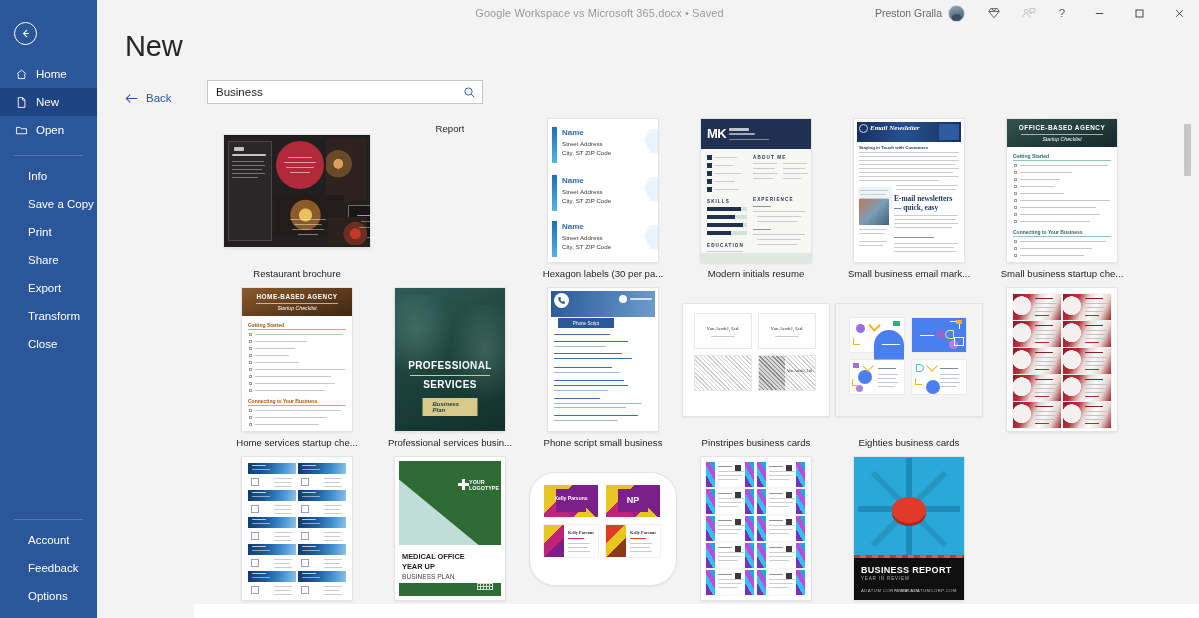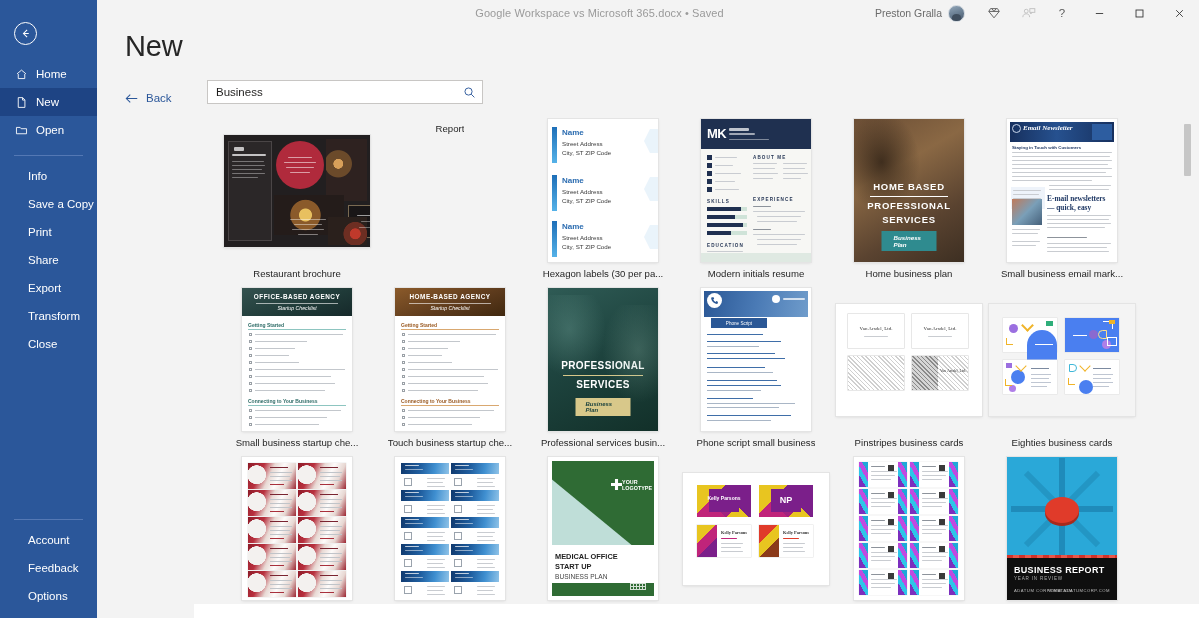--- a/index.html
+++ b/index.html
@@ -288,21 +288,21 @@
      clip-path: polygon(36% 0,64% 0,64% 36%,100% 36%,100% 64%,64% 64%,64% 100%,36% 100%,36% 64%,0 64%,0 36%,36% 36%); }
   .med-logo { position:absolute; right:6px; top:22px; color:#fff; font-size:5.4px; font-weight:700; line-height:1.2; }
   .med-t { position:absolute; left:7px; font-size:7.4px; font-weight:700; color:#222; }
   .med-t3 { position:absolute; left:7px; font-size:6.6px; color:#444; }
   .med-bar { position:absolute; left:4px; right:4px; bottom:4px; height:13px; background:#2f6b34; }
   .med-dots { position:absolute; right:8px; bottom:6px; width:16px; height:9px;
      background: repeating-linear-gradient(0deg,#fff 0 1px,transparent 1px 3px),
                  repeating-linear-gradient(90deg,#fff 0 1px,transparent 1px 3px); opacity:.8; }
 
   
-  .geo { background:#fff; }
+  .geo { background:#fff;border-radius:25px; }
   .geo-card { position:absolute; overflow:hidden; }
   .geo-pat { position:absolute; inset:0;
      background:
        linear-gradient(135deg,#e8c520 0 33%, transparent 33%),
        linear-gradient(45deg,#c0247a 0 33%, transparent 33%),
        linear-gradient(225deg,#7b1f8a 0 40%, transparent 40%),
        linear-gradient(315deg,#e8c520 0 28%, transparent 28%),
        #a2227f; }
   .geo-inner { position:absolute; left:22%; top:14%; right:22%; bottom:14%; background:#7b1f8a; }
   .geo-np { position:absolute; left:0; right:0; top:34%; text-align:center; color:#fff; font-size:9px; font-weight:700; }
@@ -554,32 +554,20 @@
             <div class="ln d" style="left:52px;top:110px;width:18px;"></div>
             <div class="ln" style="left:52px;top:115px;width:52px;"></div>
             <div class="ln" style="left:56px;top:120px;width:44px;"></div>
             <div class="ln" style="left:56px;top:125px;width:40px;"></div>
             <div class="res-foot"></div>
           </div>
             </div>
           <div class="cap">Modern initials resume</div>
         </div>
 
-        <div class="cell">
-          <div class="thumb-box">
-              <div class="thumb p hbp">
-            <div class="hbp-t1">HOME BASED</div>
-            <div class="hbp-rule"></div>
-            <div class="hbp-t2">PROFESSIONAL</div>
-            <div class="hbp-t3">SERVICES</div>
-            <div class="hbp-badge">Business Plan</div>
-          </div>
-            </div>
-          <div class="cap">Home business plan</div>
-        </div>
 
         <div class="cell">
           <div class="thumb-box">
               <div class="thumb p news">
             <div class="news-head"></div>
             <div class="news-seal"></div>
             <div class="news-head-t">Email Newsletter</div>
             <div class="news-side"></div>
             <div class="news-sub">Staying in Touch with Customers</div>
             <div class="ln" style="left:5px;top:33px;width:100px;"></div>
@@ -685,21 +673,21 @@
             <div class="chk-sec home" style="top:110px;">Connecting to Your Business</div>
             <div class="chk-div home" style="top:117px;"></div>
             <div class="chk-box" style="top:121px;"></div>
                 <div class="chk-ln" style="top:122px;width:86px;"></div>
             <div class="chk-box" style="top:128px;"></div>
                 <div class="chk-ln" style="top:129px;width:72px;"></div>
             <div class="chk-box" style="top:135px;"></div>
                 <div class="chk-ln" style="top:136px;width:64px;"></div>
           </div>
             </div>
-          <div class="cap">Touch business startup che...</div>
+          <div class="cap">Home services startup che...</div>
         </div>
 
         <div class="cell">
           <div class="thumb-box">
               <div class="thumb p profsvc">
             <div class="ps-t1">PROFESSIONAL</div>
             <div class="ps-rule"></div>
             <div class="ps-t2">SERVICES</div>
             <div class="ps-badge">Business Plan</div>
           </div>
@@ -999,21 +987,21 @@
 
         <div class="cell">
           <div class="thumb-box">
               <div class="thumb p medical">
             <div class="med-green">
                   <div class="med-tri"></div>
                 </div>
             <div class="med-cross"></div>
             <div class="med-logo">YOUR<br>LOGOTYPE</div>
             <div class="med-t" style="top:95px;">MEDICAL OFFICE</div>
-            <div class="med-t" style="top:105px;">START UP</div>
+            <div class="med-t" style="top:105px;">YEAR UP</div>
             <div class="med-t3" style="top:116px;">BUSINESS PLAN</div>
             <div class="med-bar">
                   <div class="med-dots"></div>
                 </div>
           </div>
             </div>
           <div class="cap"></div>
         </div>
 
         <div class="cell">

